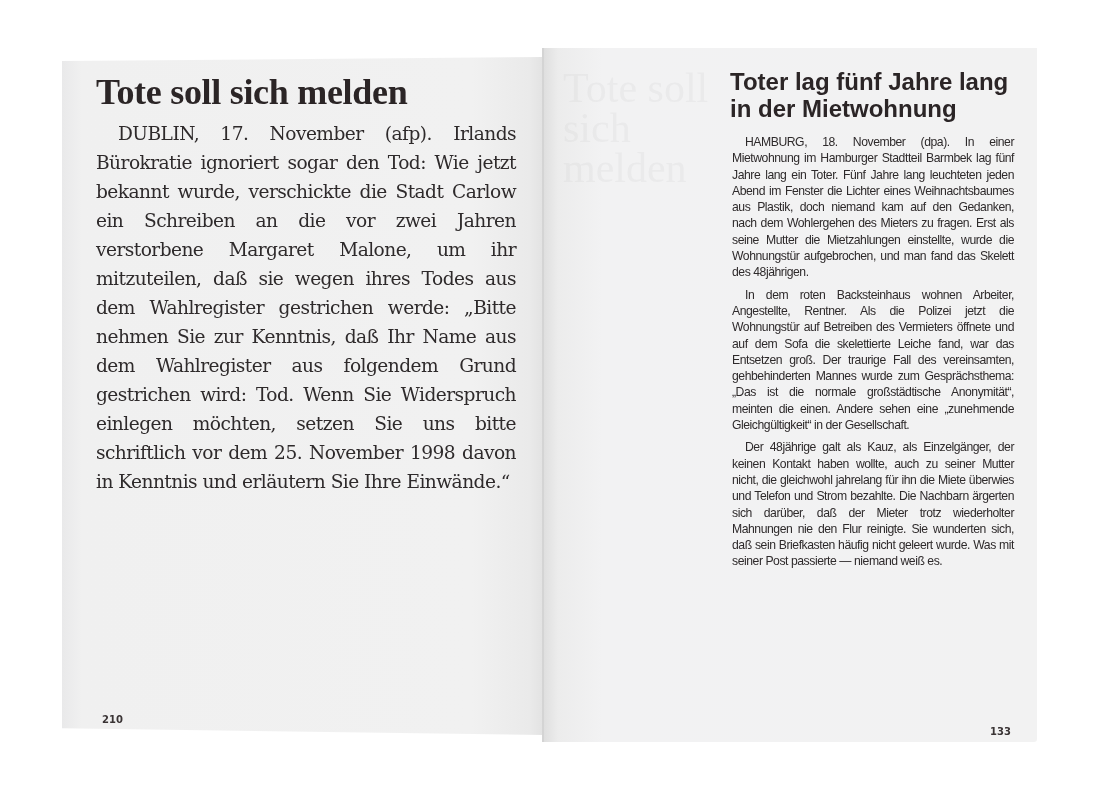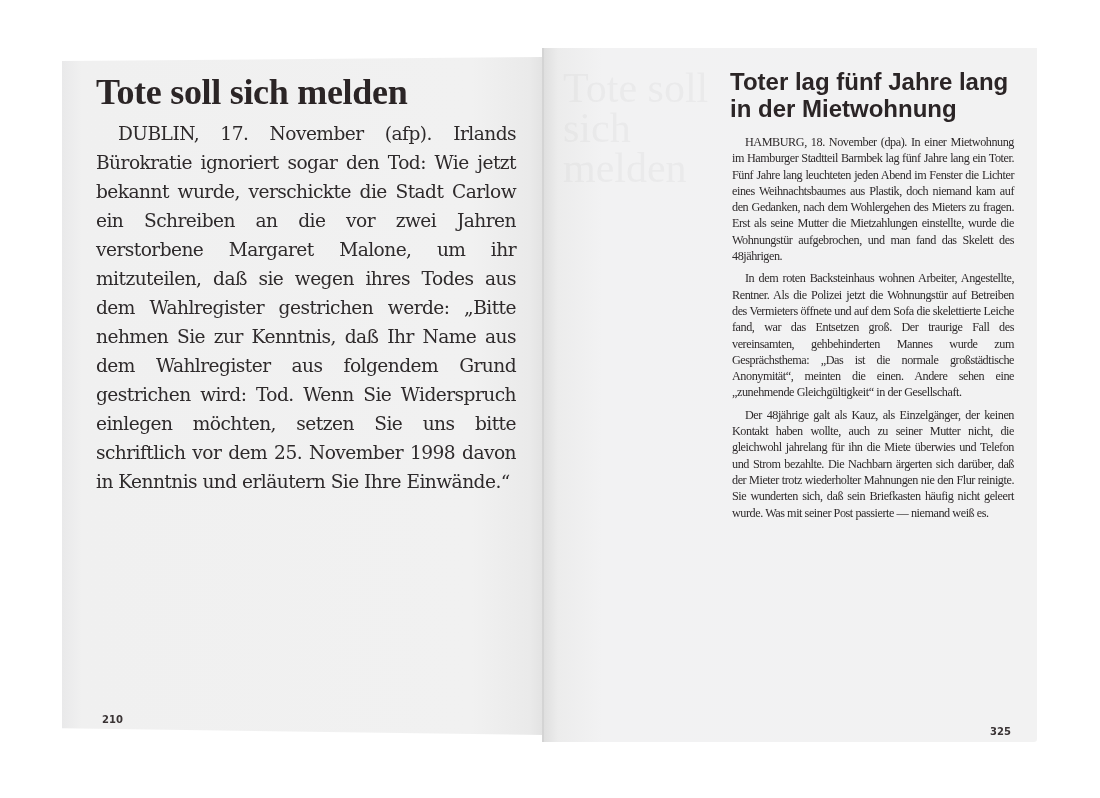--- a/index.html
+++ b/index.html
@@ -37,21 +37,21 @@
     color: #2e2a2b; text-align: justify; letter-spacing: -0.55px;
     text-indent: 22px; margin: 0;
   }
   .right-title {
     position: absolute; left: 187px; top: 20px; width: 290px;
     font-family: Liberation Sans, sans-serif; font-weight: bold;
     font-size: 24px; line-height: 27px; color: #2b2526;
   }
   .right-body {
     position: absolute; left: 189px; top: 86px; width: 282px;
-    font-family: Liberation Serif, serif; font-size: 12.2px; line-height: 16.3px;
+    font-family: Liberation Sans, sans-serif; font-size: 12.2px; line-height: 16.3px;
     color: #2e2a2b; text-align: justify; letter-spacing: -0.45px;
   }
   .right-body p { margin: 0 0 6px 0; text-indent: 13px; }
   .ghost {
     position: absolute; left: 20px; top: 20px; width: 160px;
     font-family: "Liberation Serif", serif; font-size: 42px; line-height: 40px;
     color: rgba(120,120,120,0.06); overflow: hidden; height: 200px;
   }
   .page-num {
     position: absolute; font-family: "DejaVu Sans", sans-serif;
@@ -70,16 +70,16 @@
 </div>
 
 <div class="page" id="right-page">
   <div class="ghost">Tote soll sich melden</div>
   <div class="right-title">Toter lag fünf Jahre lang in der Mietwohnung</div>
   <div class="right-body">
     <p>HAMBURG, 18. November (dpa). In einer Mietwohnung im Hamburger Stadtteil Barmbek lag fünf Jahre lang ein Toter. Fünf Jahre lang leuchteten jeden Abend im Fenster die Lichter eines Weihnachtsbaumes aus Plastik, doch niemand kam auf den Gedanken, nach dem Wohlergehen des Mieters zu fragen. Erst als seine Mutter die Mietzahlungen einstellte, wurde die Wohnungstür aufgebrochen, und man fand das Skelett des 48jährigen.</p>
     <p>In dem roten Backsteinhaus wohnen Arbeiter, Angestellte, Rentner. Als die Polizei jetzt die Wohnungstür auf Betreiben des Vermieters öffnete und auf dem Sofa die skelettierte Leiche fand, war das Entsetzen groß. Der traurige Fall des vereinsamten, gehbehinderten Mannes wurde zum Gesprächsthema: „Das ist die normale großstädtische Anonymität“, meinten die einen. Andere sehen eine „zunehmende Gleichgültigkeit“ in der Gesellschaft.</p>
     <p>Der 48jährige galt als Kauz, als Einzelgänger, der keinen Kontakt haben wollte, auch zu seiner Mutter nicht, die gleichwohl jahrelang für ihn die Miete überwies und Telefon und Strom bezahlte. Die Nachbarn ärgerten sich darüber, daß der Mieter trotz wiederholter Mahnungen nie den Flur reinigte. Sie wunderten sich, daß sein Briefkasten häufig nicht geleert wurde. Was mit seiner Post passierte — niemand weiß es.</p>
   </div>
-  <div class="page-num" id="page-num-right">325</div>
+  <div class="page-num" id="page-num-right">133</div>
 </div>
 
 <div class="spine"></div>
 
 </body></html>

